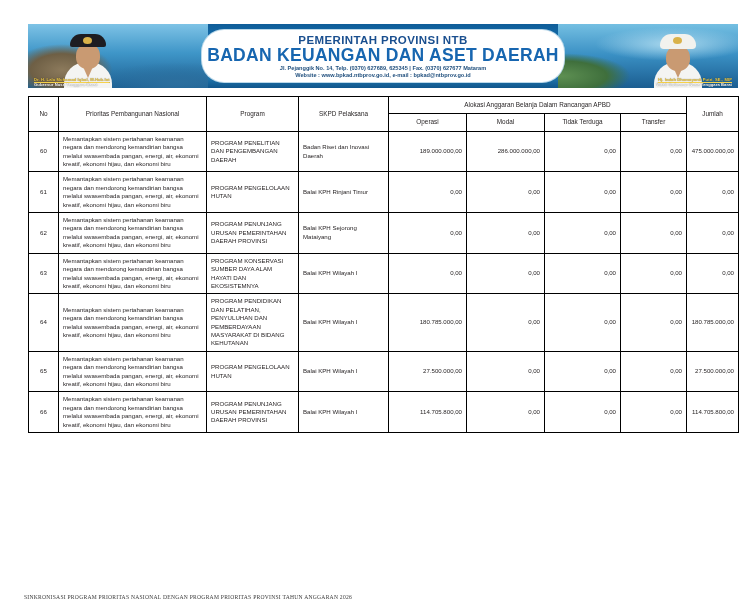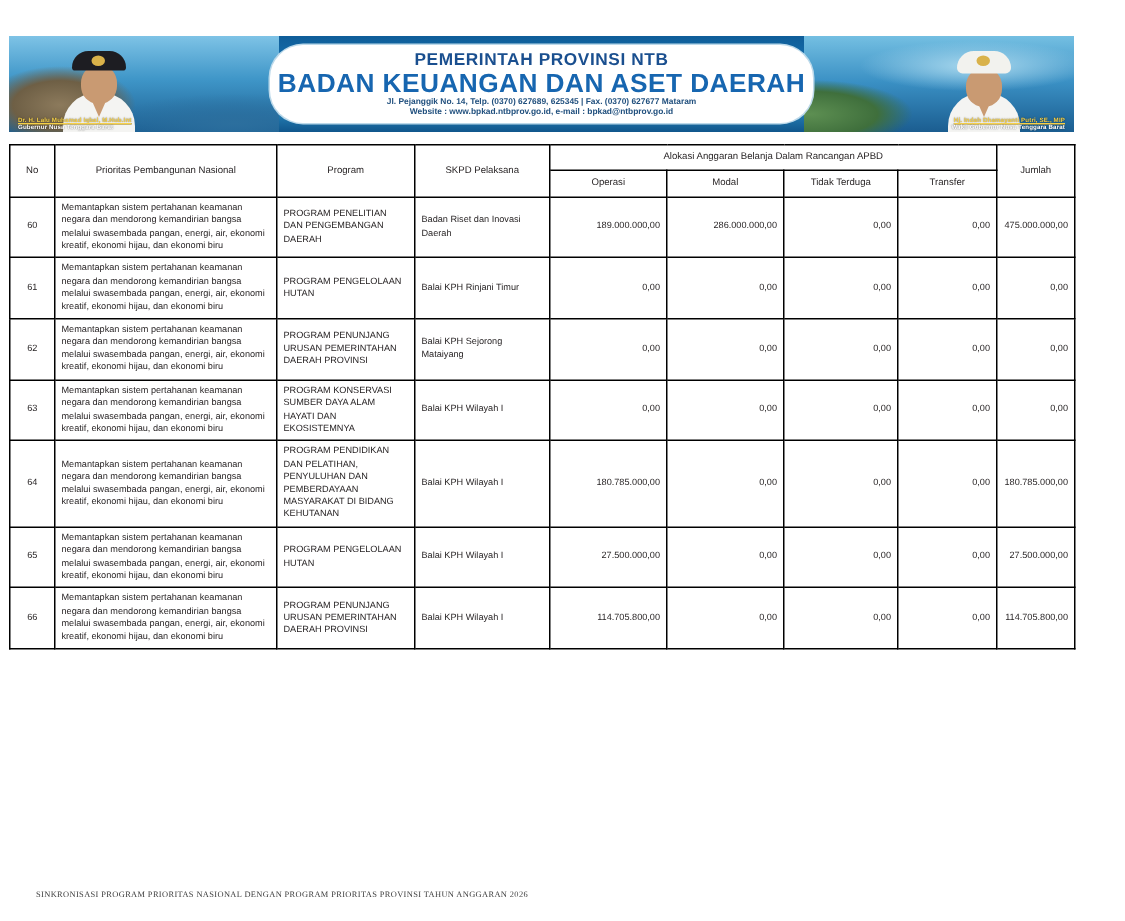--- a/index.html
+++ b/index.html
@@ -12,21 +12,21 @@
     height: 614px;
     font-family: "Liberation Sans", sans-serif;
     color: #231f20;
     position: relative;
     overflow: hidden;
   }
   .page {
     width: 750px;
     height: 614px;
     box-sizing: border-box;
-    padding: 24px 20px 0 6px;
+    padding: 24px 20px 0 28px;
     position: relative;
   }
 
   
   .banner {
     position: relative;
     width: 710px;
     height: 64px;
     overflow: hidden;
     background: linear-gradient(180deg, #1a6fae 0%, #2f8fc9 38%, #56aedd 62%, #1f6ba3 100%);

